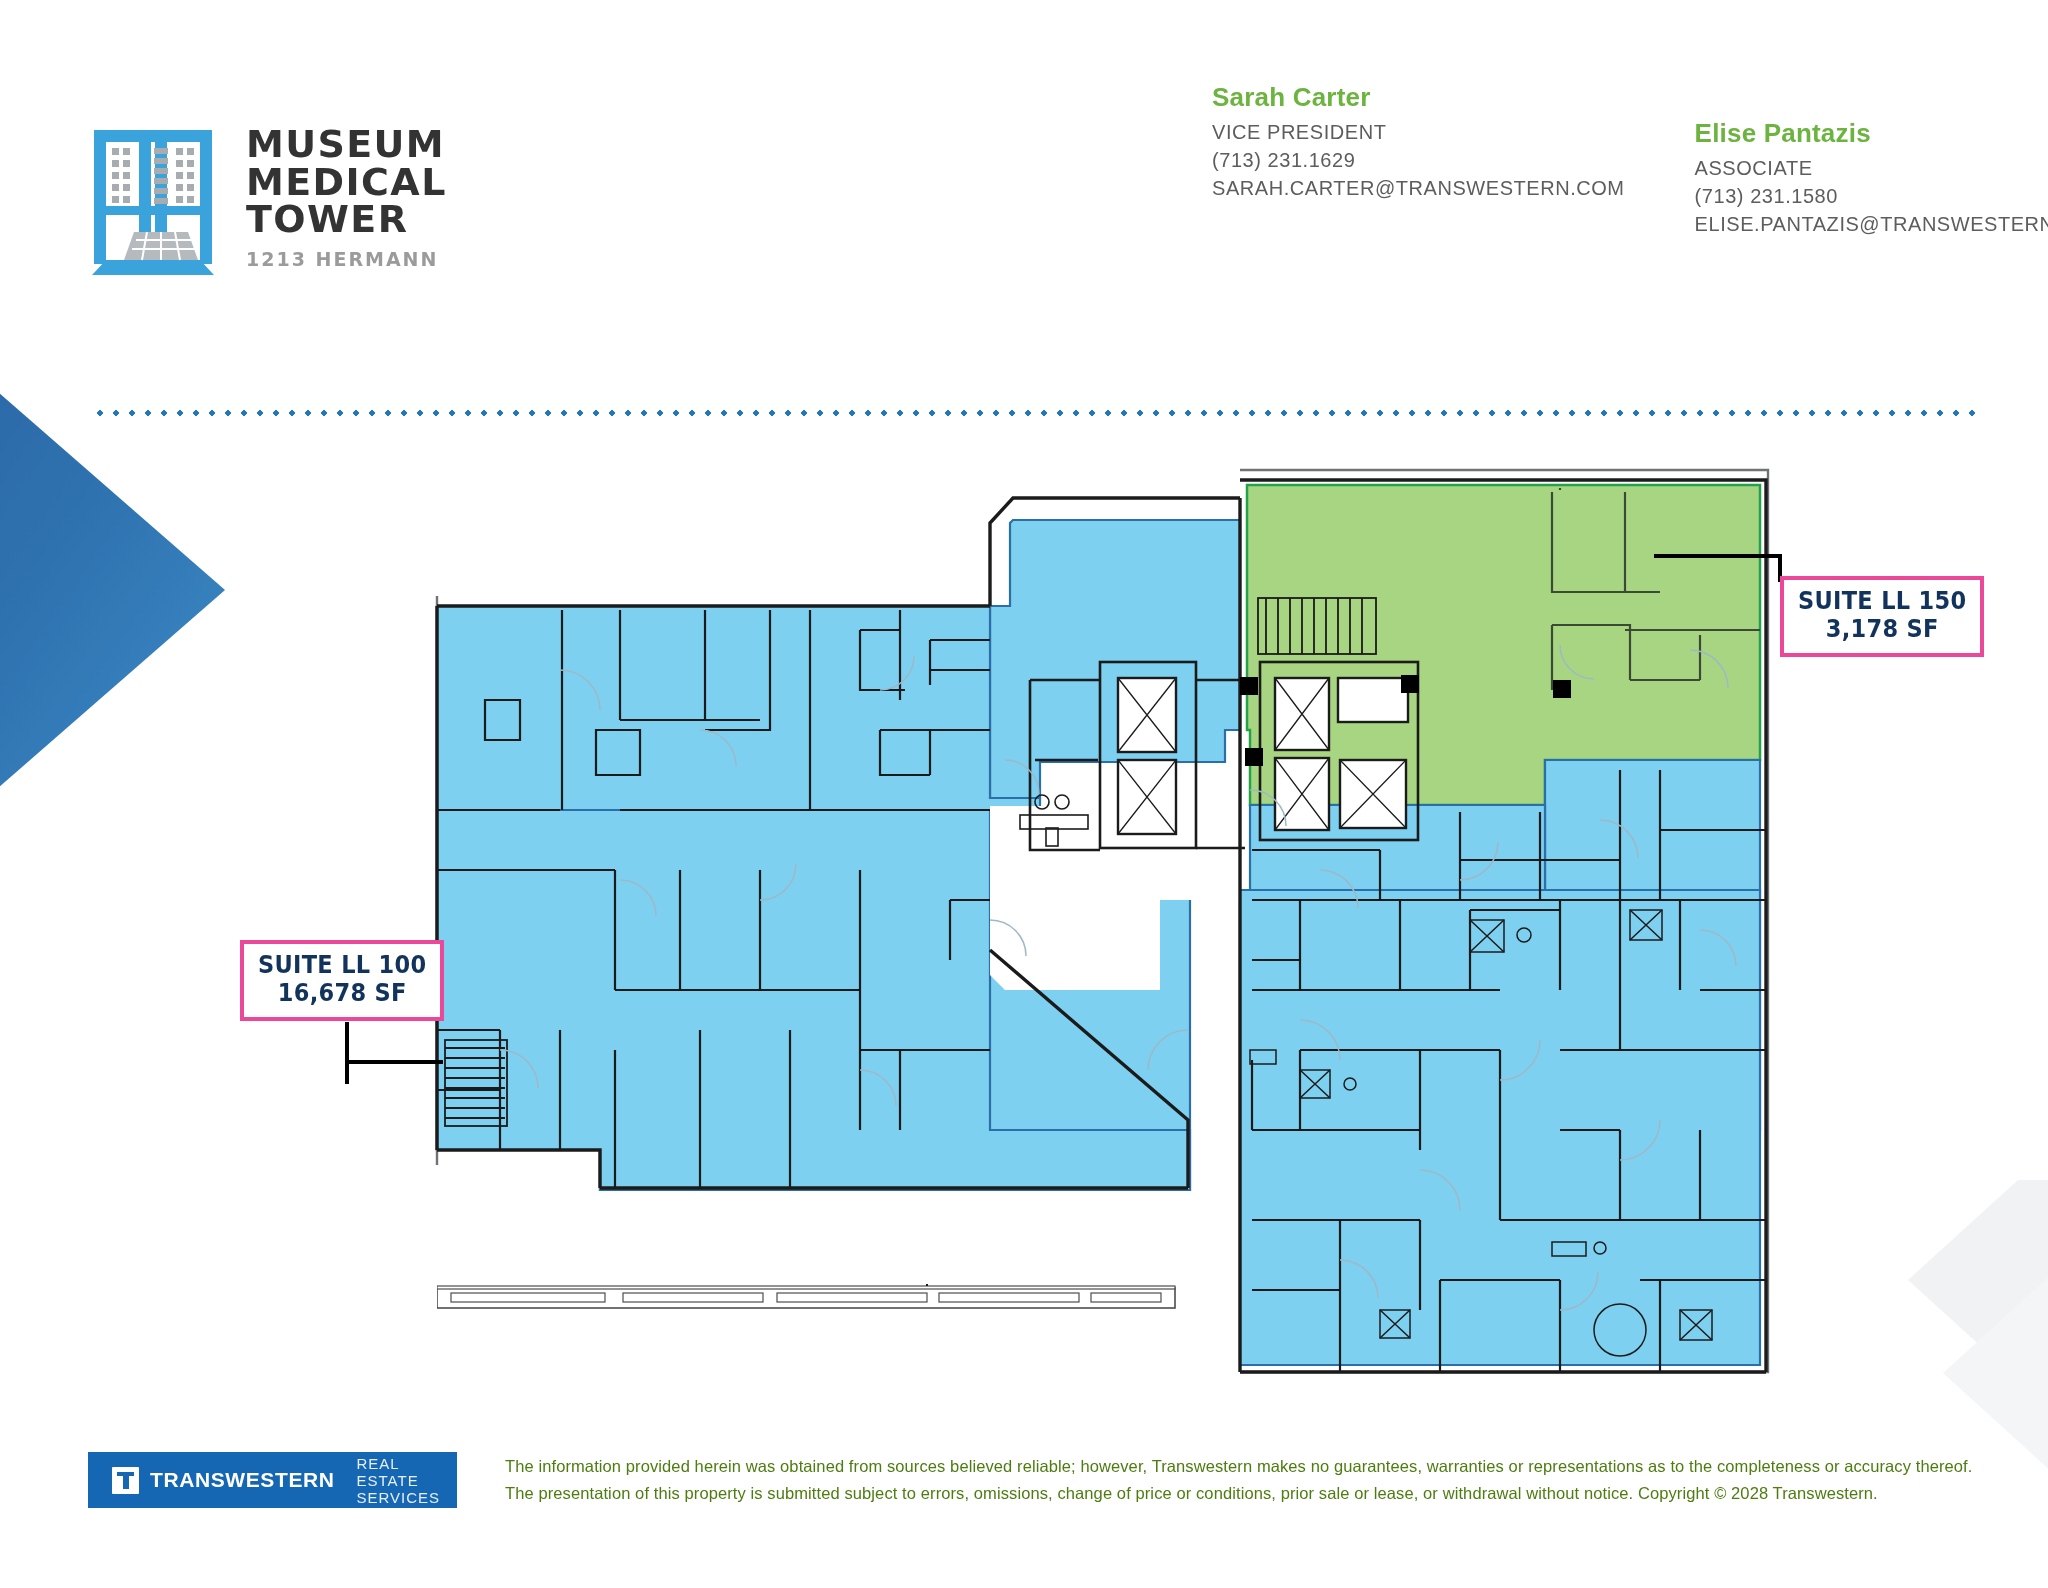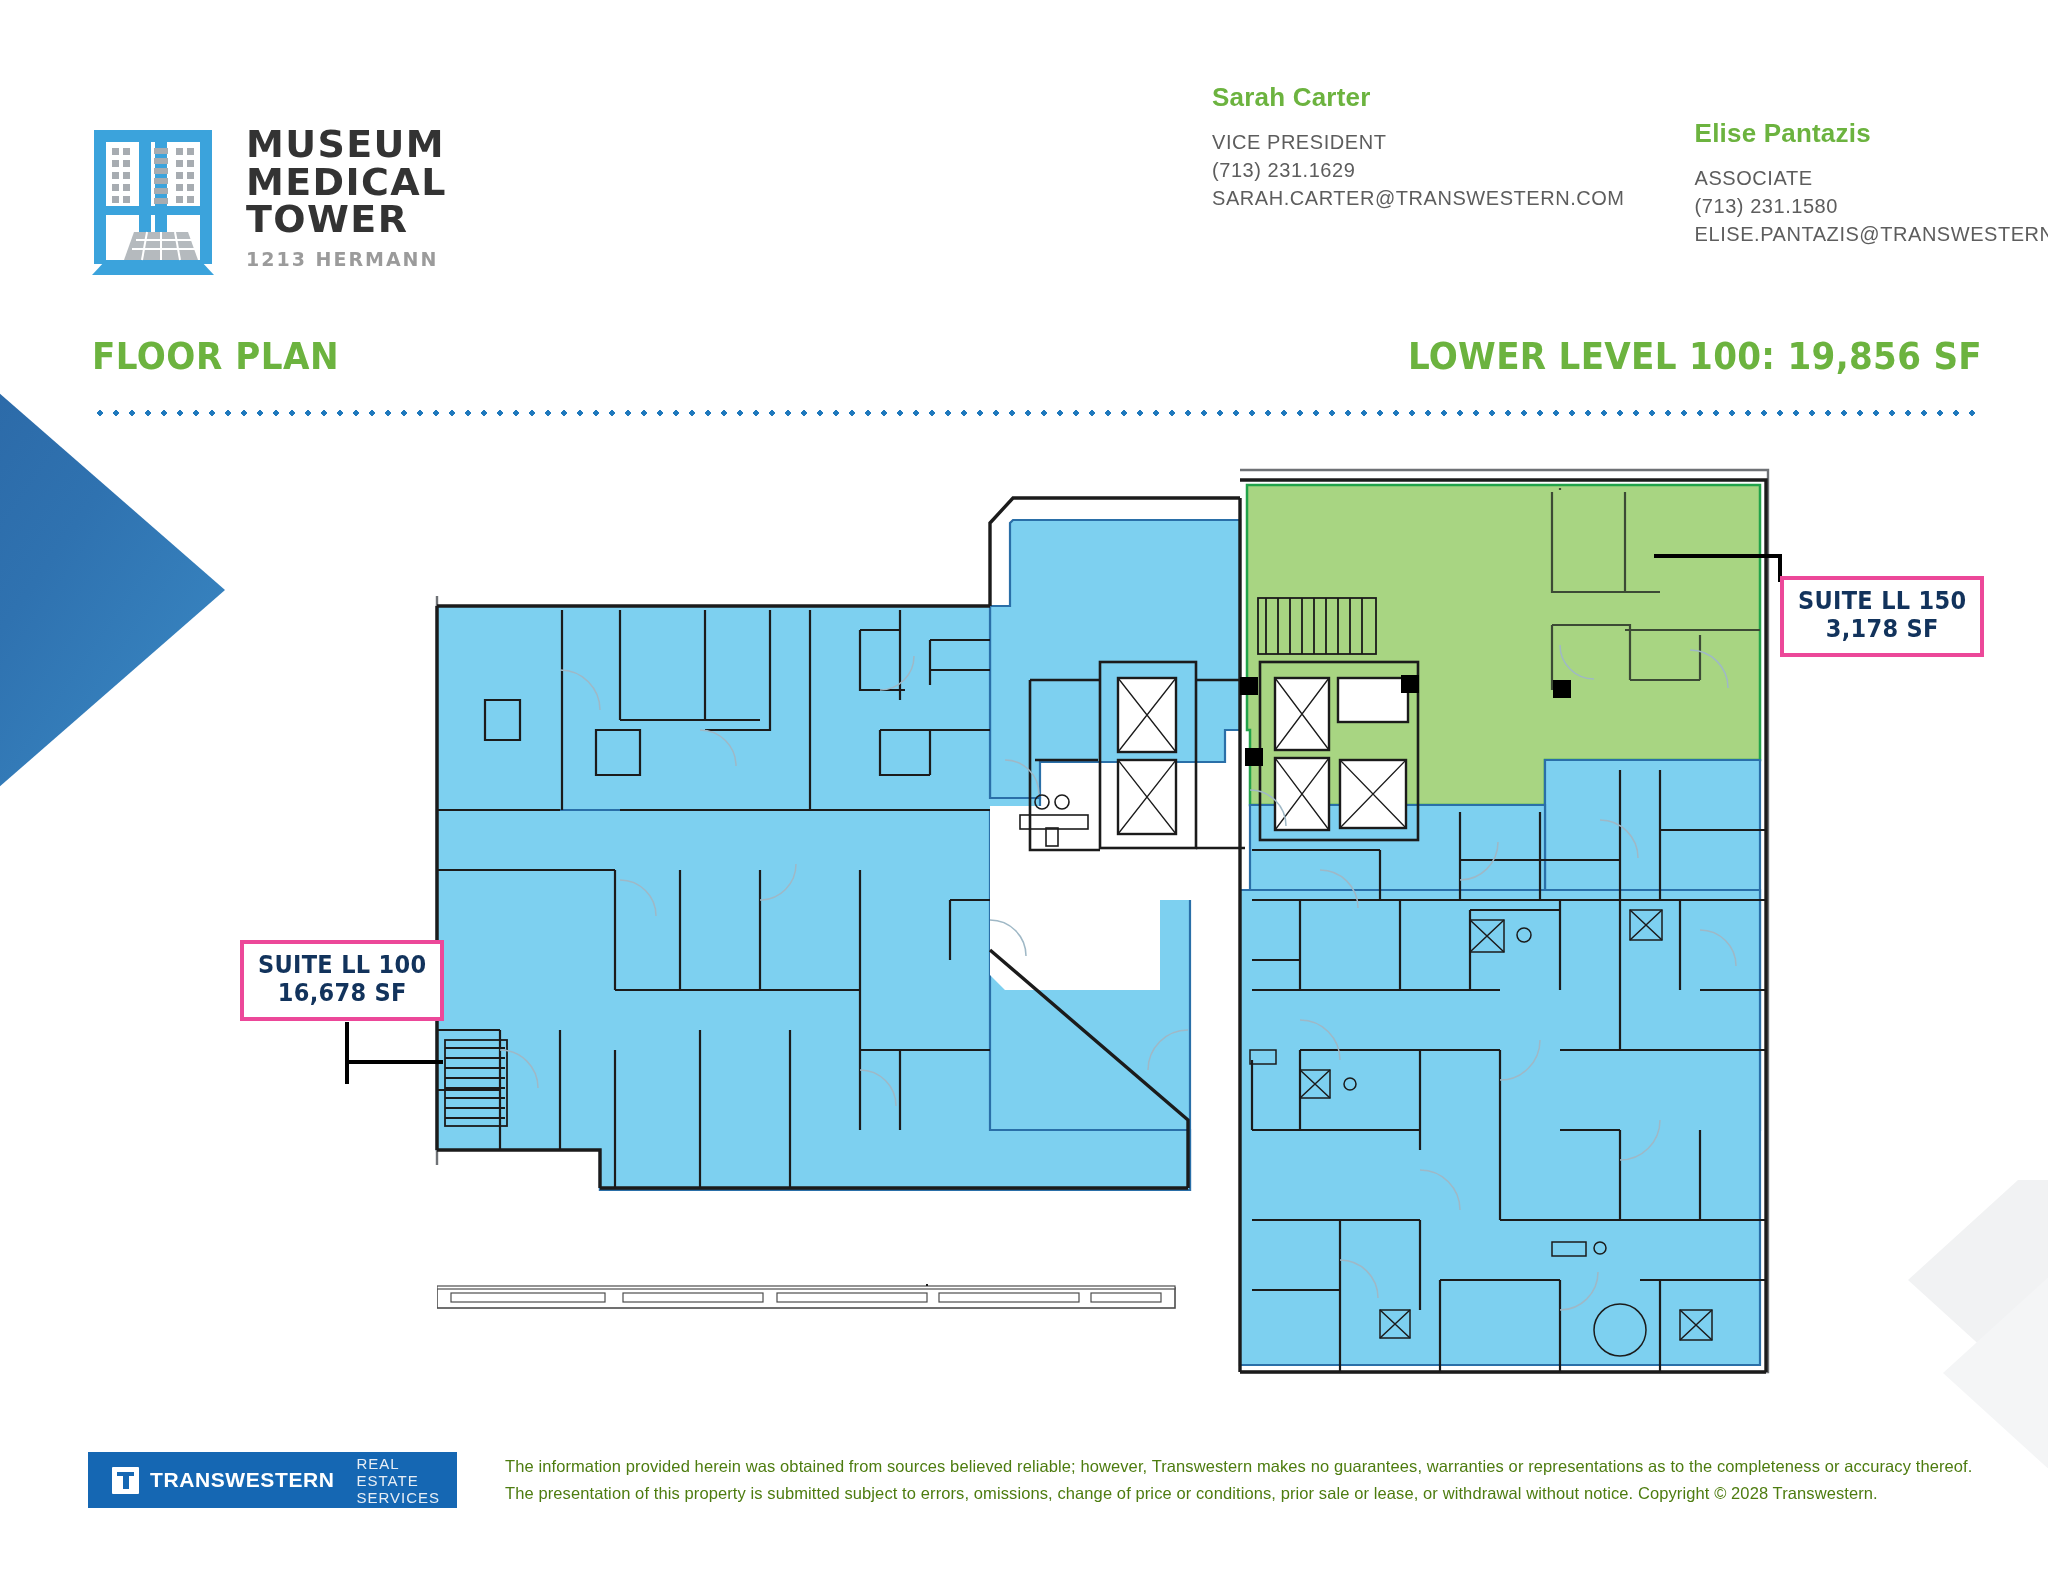--- a/index.html
+++ b/index.html
@@ -38,21 +38,21 @@
   .brand .addr{
     margin-top:9px;font-weight:bold;font-size:19px;letter-spacing:2.0px;color:#9b9b9b;
     font-family:"DejaVu Sans", sans-serif;
   }
 
   .contact{position:absolute;left:1212px;top:82px;z-index:3;display:flex;gap:70px;}
   .contact h3{
     margin:0 0 7px 0;font-size:29px;font-weight:bold;color:#12335c;letter-spacing:.6px;
     font-family:"DejaVu Sans Condensed","Liberation Sans",sans-serif;
   }
-  .cname{font-size:26px;font-weight:bold;color:#6cb33f;margin-bottom:15px;letter-spacing:.2px;}
+  .cname{font-size:26px;font-weight:bold;color:#6cb33f;margin-bottom:5px;letter-spacing:.2px;}
   .crow{font-size:20px;color:#5d5d5d;line-height:1.40;letter-spacing:.55px;}
   .ccol{min-width:370px;}
   .ccol.second{padding-top:36px;}
 
   
   .band{position:absolute;left:0;right:0;top:334px;height:70px;z-index:3;}
   .band .fp{
     position:absolute;left:92px;top:0;font-size:38px;font-weight:bold;color:#6cb33f;
     letter-spacing:.5px;font-family:"DejaVu Sans Condensed","Liberation Sans",sans-serif;
   }
@@ -185,24 +185,20 @@
       <div class="crow">SARAH.CARTER@TRANSWESTERN.COM</div>
     </div>
     <div class="ccol second">
       <div class="cname">Elise Pantazis</div>
       <div class="crow">ASSOCIATE</div>
       <div class="crow">(713) 231.1580</div>
       <div class="crow">ELISE.PANTAZIS@TRANSWESTERN.COM</div>
     </div>
   </div>
 
-  <div class="band">
-    <div class="fp">FLOOR PLAN</div>
-    <div class="lvl">LOWER LEVEL 100: 19,856 SF</div>
-  </div>
   <div class="dots"></div>
 
   <div class="plan">
     <svg viewBox="0 0 2048 980" width="2048" height="980" shape-rendering="geometricPrecision">
       <defs>
         <g id="door-r">
             <path d="M0 0 a34 34 0 0 1 34 34" fill="none" stroke="#9fb8c6" stroke-width="1.4"></path>
           </g>
       </defs>
 

